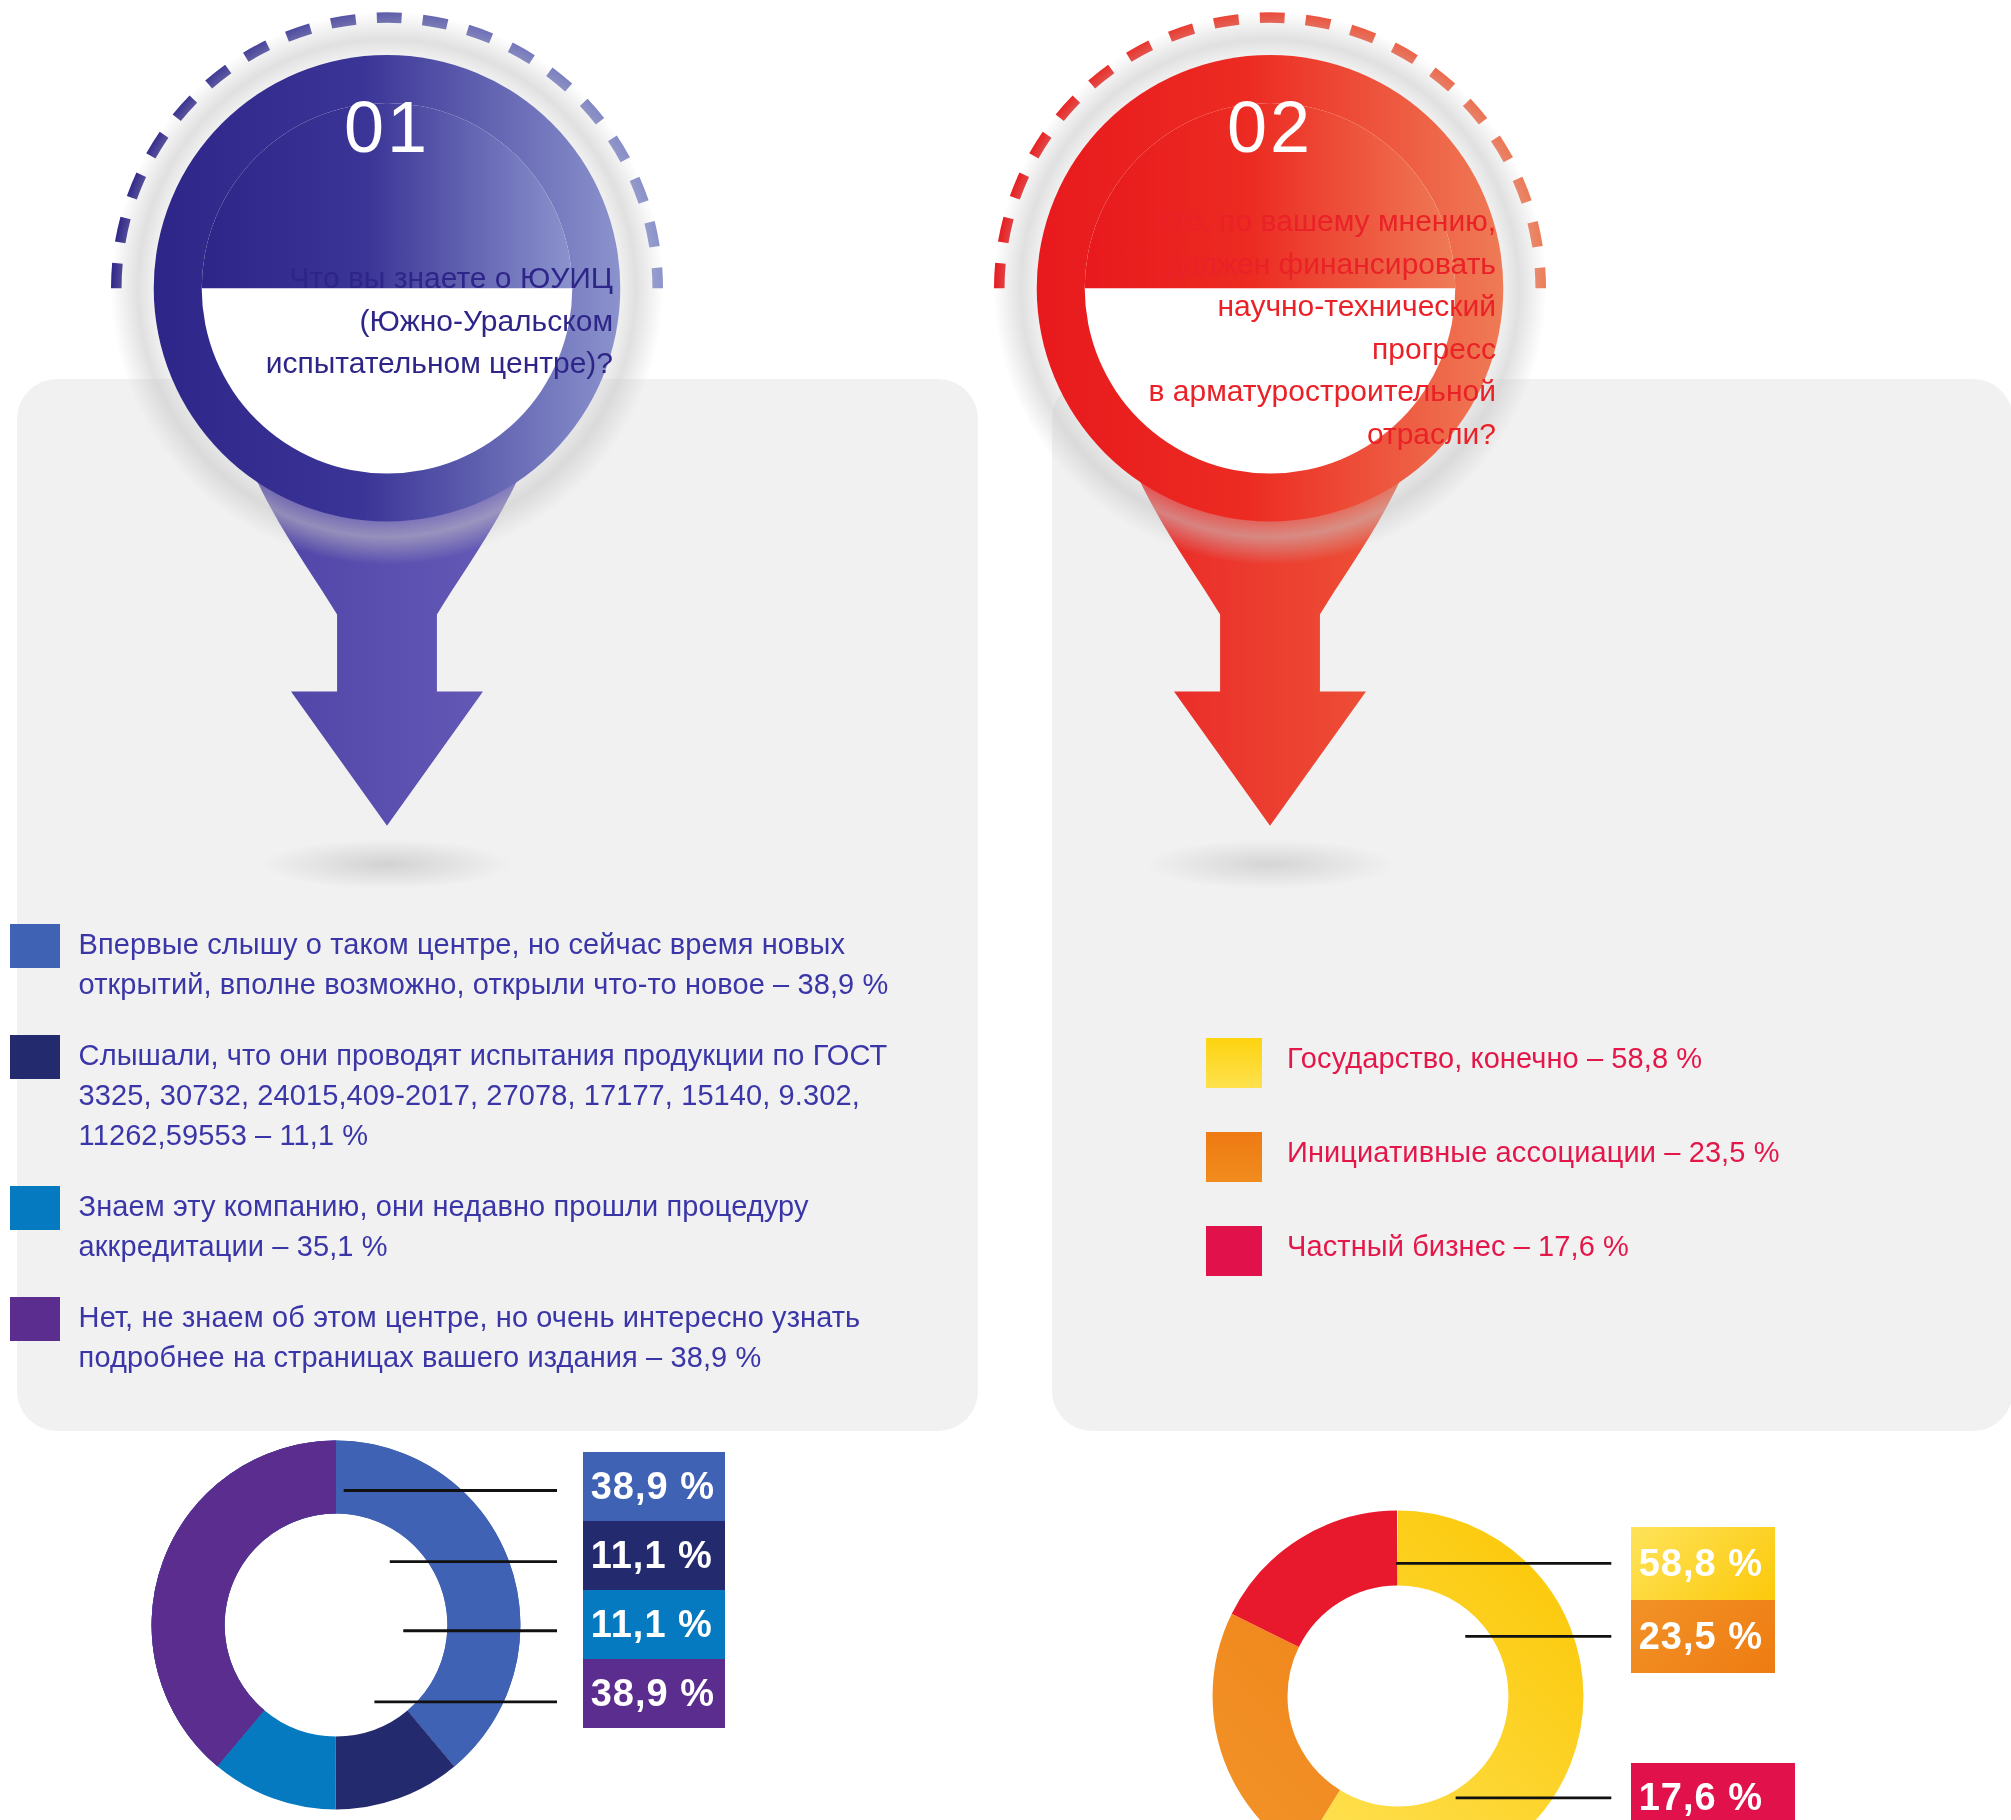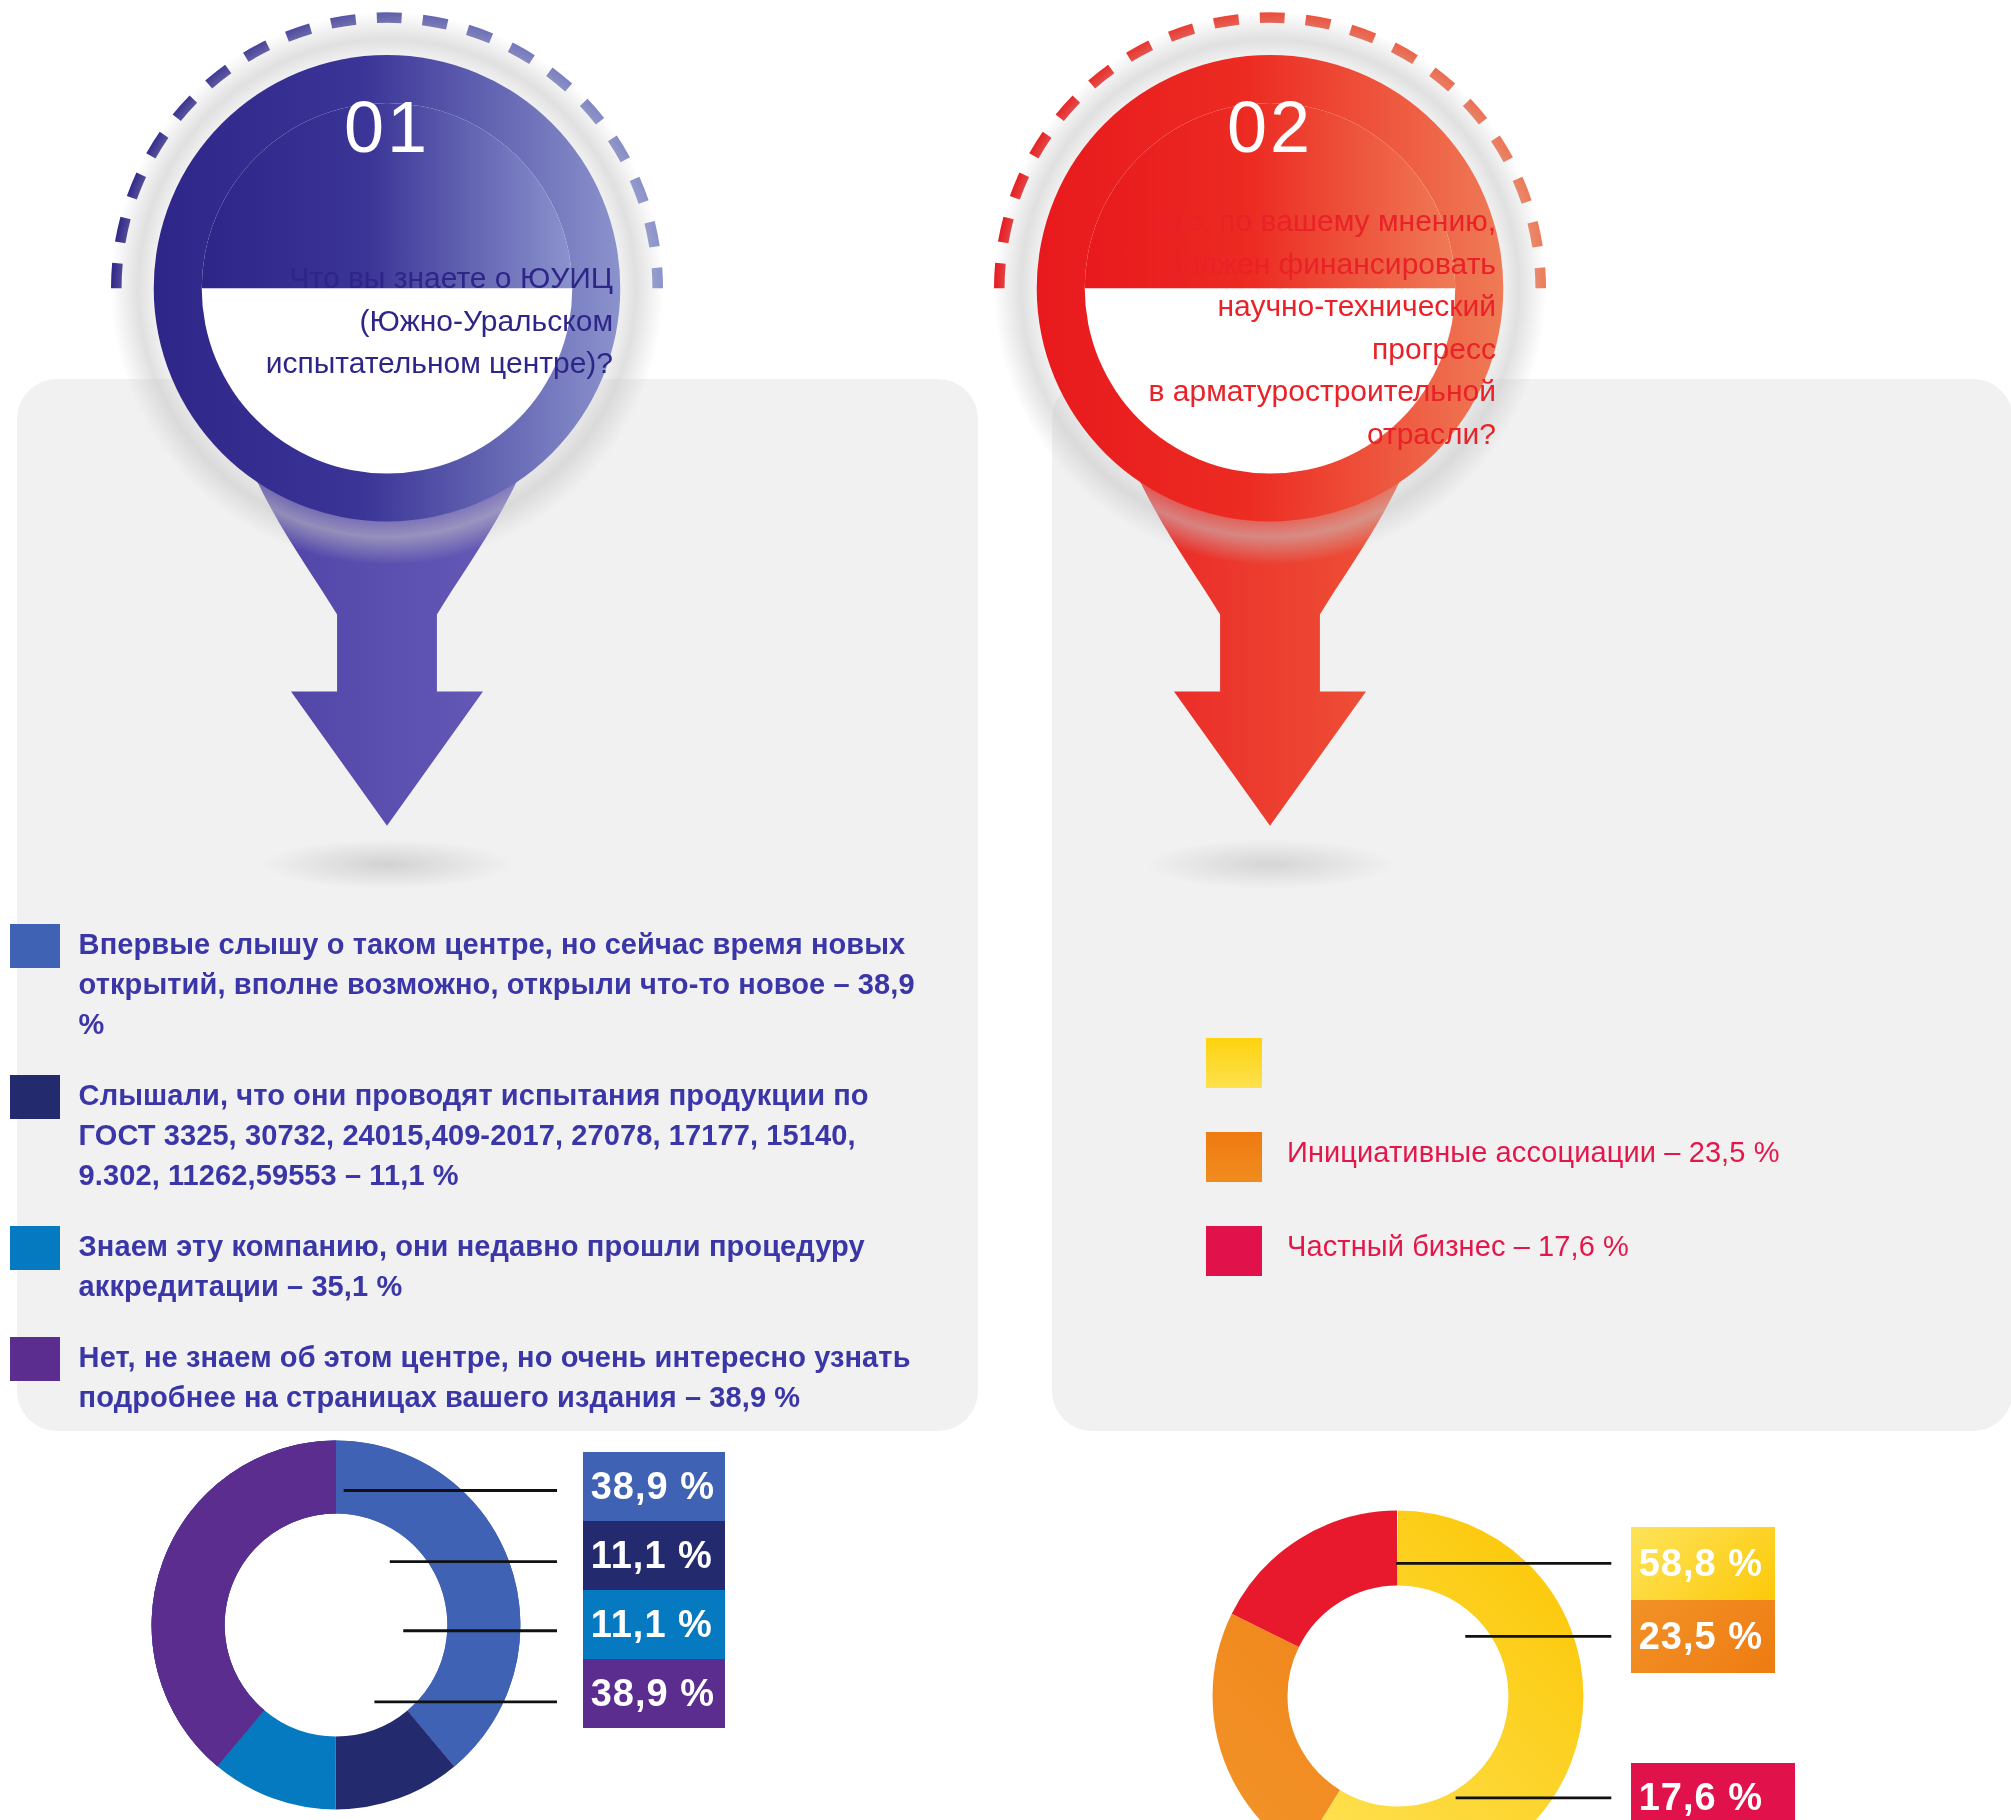--- a/index.html
+++ b/index.html
@@ -84,21 +84,21 @@
   .legend {
     position: absolute;
   }
   #legend-left  { left: 9.6px;  top: 924px; width: 951px; }
   #legend-right { left: 1206px; top: 1038px; width: 769px; }
 
   .legend-item {
     display: flex;
     align-items: flex-start;
   }
-  #legend-left  .legend-item { margin-bottom: 31px; font-weight: bold; }
+  #legend-left  .legend-item { margin-bottom: 31px; }
   #legend-right .legend-item { margin-bottom: 44px; }
 
   .swatch {
     flex: 0 0 auto;
     width: 50px;
     height: 44px;
     margin-right: 19px;
   }
   #legend-right .swatch { width: 56px; height: 50px; margin-right: 25px; }
 
@@ -364,20 +364,21 @@
       <div>научно-технический</div>
       <div>прогресс</div>
       <div>в арматуростроительной</div>
       <div>отрасли?</div>
     </div>
   </div>
 
   <div class="legend" id="legend-right" style="left:200px;">
     <div class="legend-item">
       <span class="swatch" style="background:linear-gradient(180deg,#fdd30f,#fee14e)"></span>
+      <span class="legend-text">Государство, конечно – 58,8 %</span>
     </div>
     <div class="legend-item">
       <span class="swatch" style="background:linear-gradient(180deg,#ef7a13,#f08c1d)"></span>
       <span class="legend-text">Инициативные ассоциации – 23,5 %</span>
     </div>
     <div class="legend-item">
       <span class="swatch" style="background:#e0114b"></span>
       <span class="legend-text">Частный бизнес – 17,6 %</span>
     </div>
   </div>

